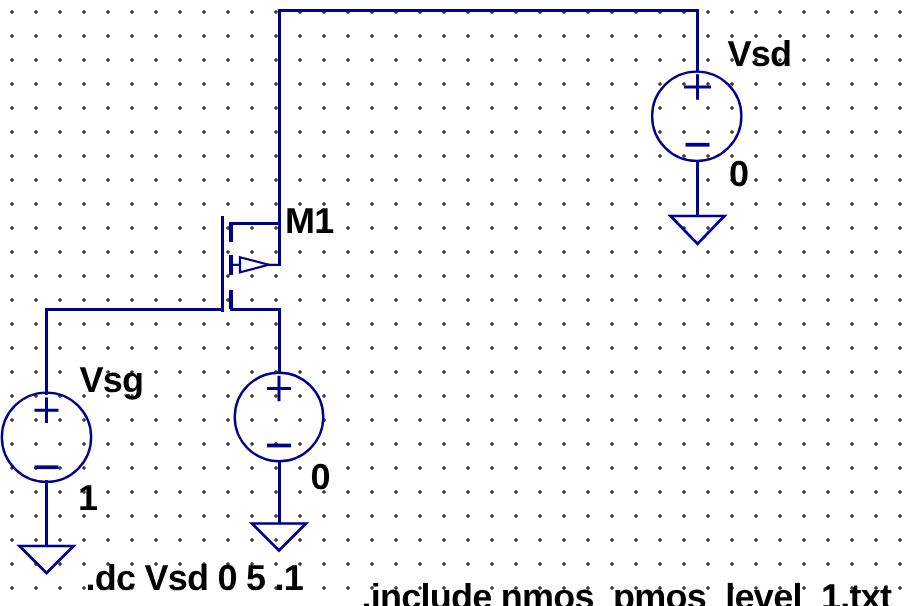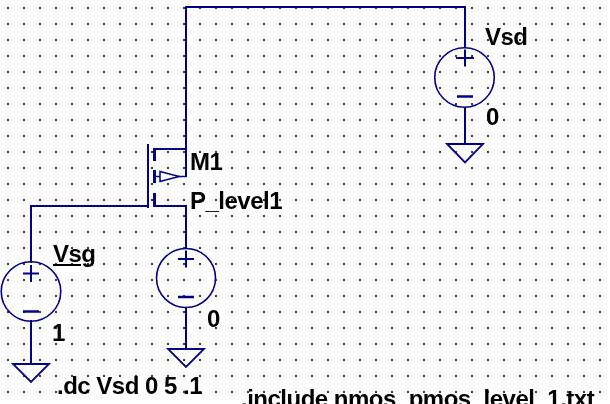--- a/index.html
+++ b/index.html
@@ -96,24 +96,23 @@
     </g>
 
     <path class="sym" stroke-width="1.8" d="M447,144 L483,144 L465,162.5 Z"></path>
     <path class="sym" stroke-width="1.8" d="M13,364 L49,364 L31,382 Z"></path>
     <path class="sym" stroke-width="1.8" d="M168,349 L204,349 L186,367 Z"></path>
   </svg>
 
   <div class="label" style="left:485px;top:25px;">Vsd</div>
   <div class="label" style="left:486px;top:105px;">0</div>
 
-  <div class="label" style="left:190px;top:150px;">M1</div>
-  <div class="label" style="left:190px;top:189px;">P_level1</div>
+  <div class="label" style="left:190px;top:136px;">M1</div>
 
   <div class="label" style="left:207px;top:307px;">0</div>
 
-  <div class="label" style="left:53px;top:242px;text-decoration:underline;">Vsg</div>
+  <div class="label" style="left:53px;top:242px;">Vsg</div>
   <div class="label" style="left:52px;top:321px;">1</div>
 
   <div class="label" style="left:57px;top:374px;">.dc Vsd 0 5 .1</div>
   <div class="label" style="left:241px;top:360px;margin-top:27px;">.include nmos_pmos_level_1.txt</div>
 
 </div>
 
 </body></html>

